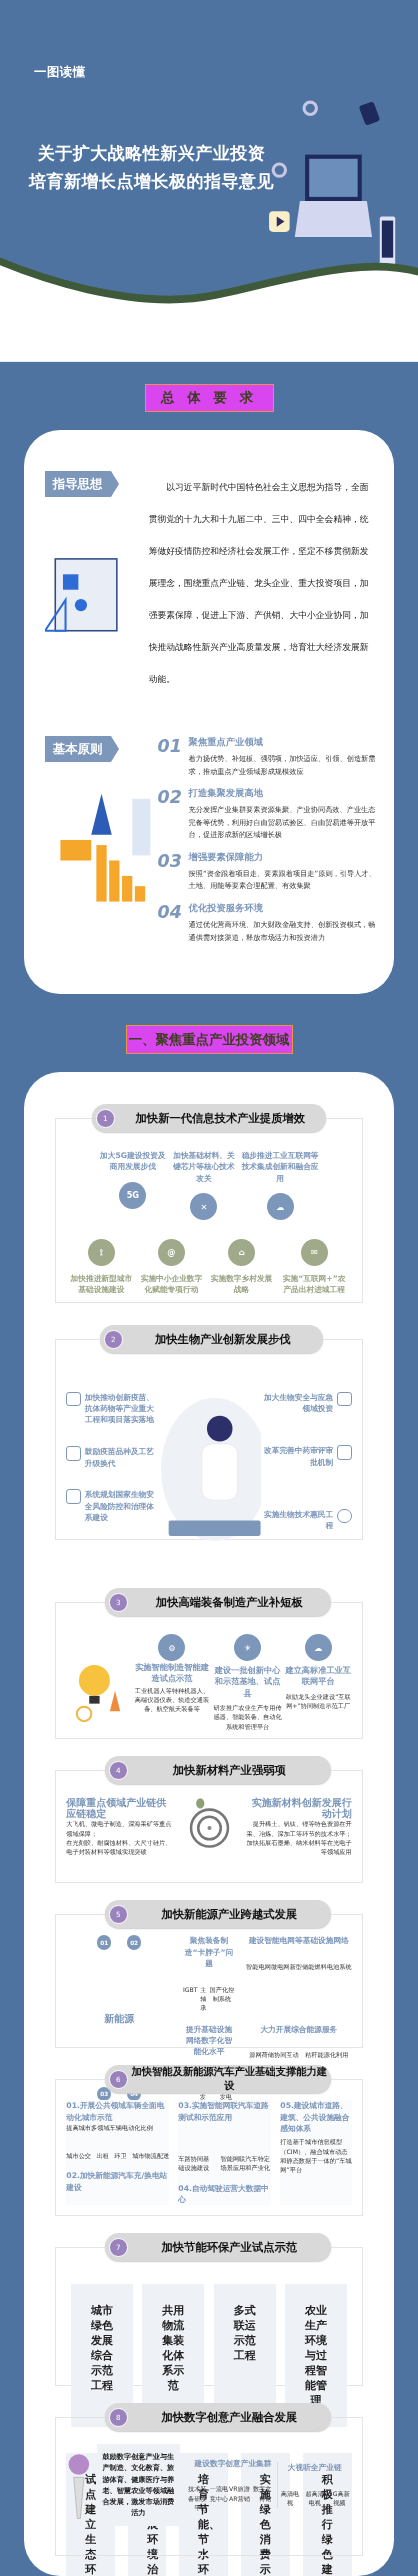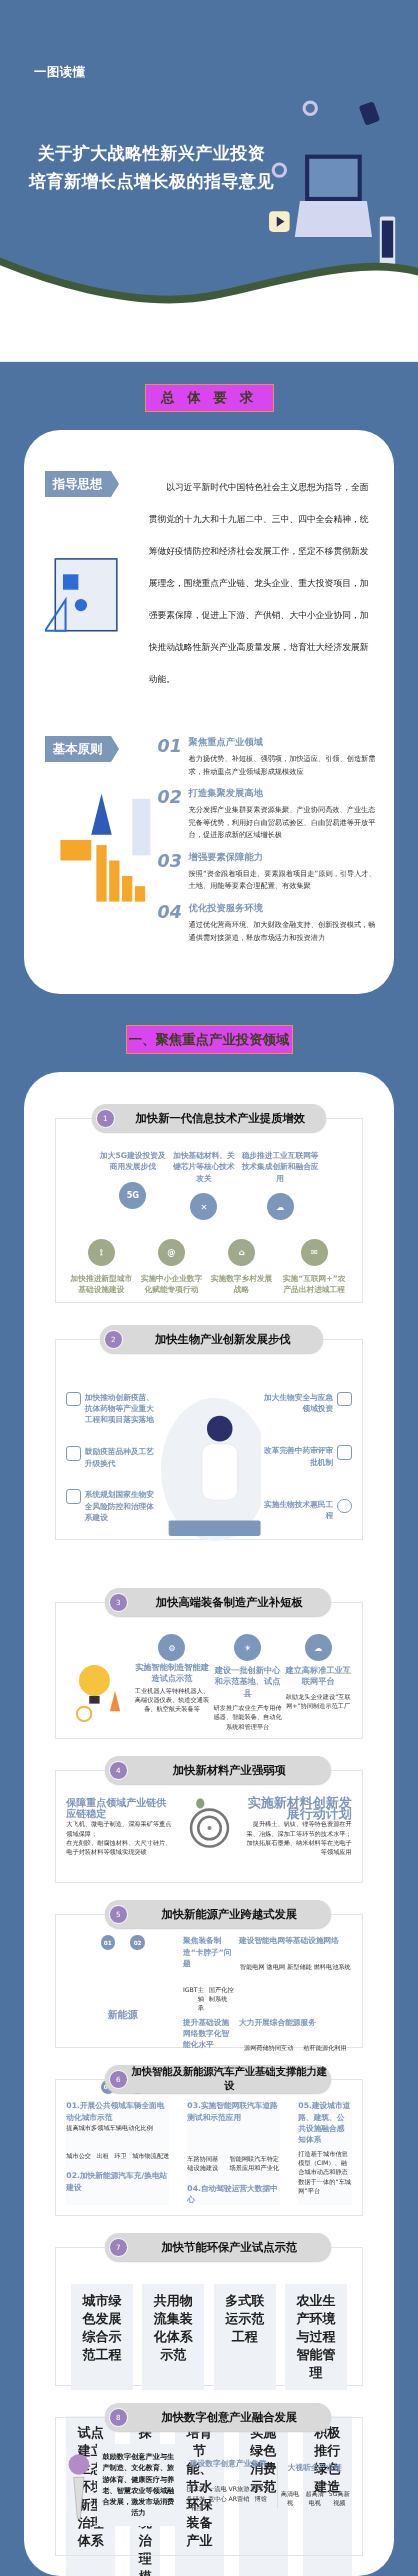--- a/index.html
+++ b/index.html
@@ -32,21 +32,21 @@
 .pill .ptitle{flex:1;text-align:center;font-weight:bold;font-size:11.3px;color:#111}
 
 .g3{display:flex;justify-content:space-around;text-align:center}
 .circle{width:27px;height:27px;border-radius:50%;display:flex;align-items:center;justify-content:center;color:#fff;font-weight:bold;margin:0 auto}
 .c-blue{background:#7d97bb}.c-green{background:#a0aa8a}
 .t-blue{color:#7d97bb}.t-green{color:#9aa584}
 .small{font-size:6.2px;line-height:9.3px}
 .med{font-size:7.7px;line-height:11.3px;font-weight:bold}
 .item-lr{display:flex;align-items:flex-start;gap:4.1px;margin-bottom:20.6px}
 .icon-g{width:14.4px;height:14.4px;border:1px solid #7d97bb;border-radius:3.1px;flex:none}
-.grey-box{background:#eef1f6;padding:8px;text-align:center;font-weight:bold;font-size:13px;color:#222}
+.grey-box{background:#eef1f6;padding:19px;text-align:center;font-weight:bold;font-size:11px;color:#222}
 </style>
 </head>
 <body>
 
 <div class="page">
 
   <section class="hero">
     <div class="brand">一图读懂</div>
     <h1>
       <span>关于扩大战略性新兴产业投资</span><br>
@@ -205,21 +205,21 @@
         </svg>
         <div style="width:98px;text-align:right">
           <div class="item-lr" style="justify-content:flex-end">
               <span class="med t-blue">加大生物安全与应急领域投资</span>
               <span class="icon-g"></span>
             </div>
           <div class="item-lr" style="justify-content:flex-end;margin-top:31px">
               <span class="med t-blue">改革完善中药审评审批机制</span>
               <span class="icon-g"></span>
             </div>
-          <div class="item-lr" style="justify-content:space-between;margin-top:31px">
+          <div class="item-lr" style="justify-content:space-between;margin-top:41px">
               <span class="med t-blue">实施生物技术惠民工程</span>
               <span class="icon-g" style="border-radius:50%"></span>
             </div>
         </div>
       </div>
     </div>
 
     <div class="subbox" style="margin-top:62px;height:137px">
       <div class="pill" style="left:49px;right:31px">
         <span class="badge">3</span>
@@ -263,33 +263,33 @@
           <div class="small">大飞机、微电子制造、深海采矿等重点领域保障；</div>
           <div class="small">在光刻胶、耐腐蚀材料、大尺寸硅片、电子封装材料等领域实现突破</div>
         </div>
         <svg width="41" height="57" viewBox="0 0 80 110">
             <circle cx="40" cy="60" r="36" fill="none" stroke="#777" stroke-width="5"></circle>
             <circle cx="40" cy="60" r="22" fill="none" stroke="#777" stroke-width="5"></circle>
             <circle cx="40" cy="60" r="4" fill="#888"></circle>
             <ellipse cx="22" cy="12" rx="8" ry="10" fill="#8ea07a"></ellipse>
           </svg>
         <div style="width:108px;text-align:right">
-          <div class="med t-blue" style="font-size:13px">实施新材料创新发展行动计划</div>
+          <div class="med t-blue" style="font-size:10px">实施新材料创新发展行动计划</div>
           <div class="small">提升稀土、钒钛、锂等特色资源在开采、冶炼、深加工等环节的技术水平；</div>
           <div class="small">加快拓展石墨烯、纳米材料等在光电子等领域应用</div>
         </div>
       </div>
     </div>
 
     <div class="subbox" style="margin-top:31px;height:134px;padding-top:20.6px">
       <div class="pill" style="left:49px;right:31px">
         <span class="badge">5</span>
         <span class="ptitle">加快新能源产业跨越式发展</span>
       </div>
-      <div style="display:grid;grid-template-columns:1fr 52px 1fr;grid-template-rows:1fr 1fr;gap:4px;text-align:left">
+      <div style="display:grid;grid-template-columns:1fr 52px 1fr;grid-template-rows:1fr 1fr;gap:11px;text-align:center">
         <div>
             <div class="med t-blue">聚焦装备制造“卡脖子”问题</div>
             <div class="small" style="display:flex;justify-content:space-around;margin-top:15.5px">
               <span>IGBT</span>
               <span>主轴承</span>
               <span>国产化控制系统</span>
             </div>
           </div>
         <div style="grid-row:1/3;display:flex;flex-direction:column;justify-content:space-between;align-items:center">
           <div style="display:flex;gap:15.5px">
@@ -327,21 +327,21 @@
             </div>
           </div>
       </div>
     </div>
 
     <div class="subbox" style="margin-top:31px;height:137px;padding-top:20.6px">
       <div class="pill" style="left:49px;right:31px">
         <span class="badge">6</span>
         <span class="ptitle" style="font-size:10.3px">加快智能及新能源汽车产业基础支撑能力建设</span>
       </div>
-      <div style="display:flex;gap:18px">
+      <div style="display:flex;gap:9px">
         <div style="width:103px;background:#fafbfd">
           <div class="med t-blue">01.开展公共领域车辆全面电动化城市示范</div>
           <div class="small">提高城市多领域车辆电动化比例</div>
           <div class="small" style="display:flex;justify-content:space-between;margin-top:18.5px">
               <span>城市公交</span>
               <span>出租</span>
               <span>环卫</span>
               <span>城市物流配送</span>
             </div>
           <div class="med t-blue" style="margin-top:10.3px">02.加快新能源汽车充/换电站建设</div>
@@ -385,21 +385,21 @@
       <div class="pill" style="left:49px;right:31px">
         <span class="badge">8</span>
         <span class="ptitle">加快数字创意产业融合发展</span>
       </div>
       <div style="display:flex;align-items:center;gap:5.2px">
         <svg width="26" height="72" viewBox="0 0 49.2812 140">
             <circle cx="25" cy="30" r="20" fill="#b58ac8"></circle>
             <polygon points="15,55 35,55 28,135 22,135" fill="#ddd" stroke="#999"></polygon>
           </svg>
         <div class="grey-box" style="width:85px;font-size:7.2px;line-height:11.3px;padding:7.2px 4.1px">鼓励数字创意产业与生产制造、文化教育、旅游体育、健康医疗与养老、智慧农业等领域融合发展，激发市场消费活力</div>
-        <div style="flex:1;text-align:center">
+        <div style="flex:1;text-align:right">
           <div class="med t-blue">建设数字创意产业集群</div>
           <div class="small" style="display:flex;justify-content:space-around;margin-top:15.5px">
               <span style="width:21.6px">技术装备研发平台</span>
               <span style="width:21.6px">一流电竞中心</span>
               <span style="width:21.6px">VR旅游AR营销</span>
               <span style="width:21.6px">数字文博馆</span>
             </div>
         </div>
         <div style="width:77px;text-align:center;border-left:0.5px solid #ddd">
           <div class="med t-blue">大视听全产业链</div>

